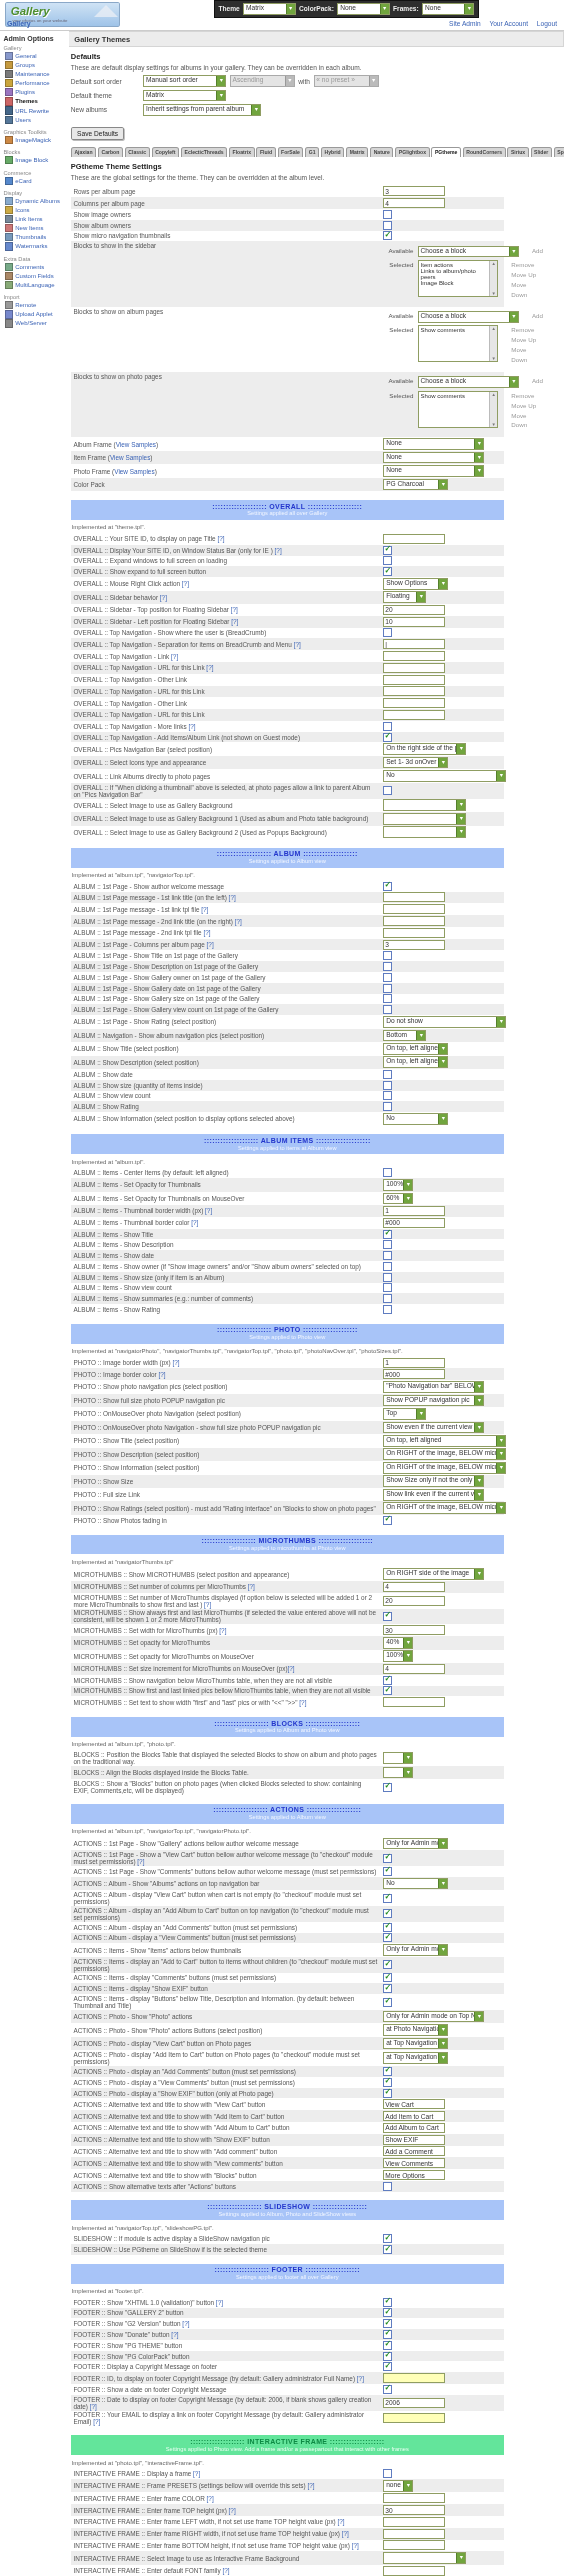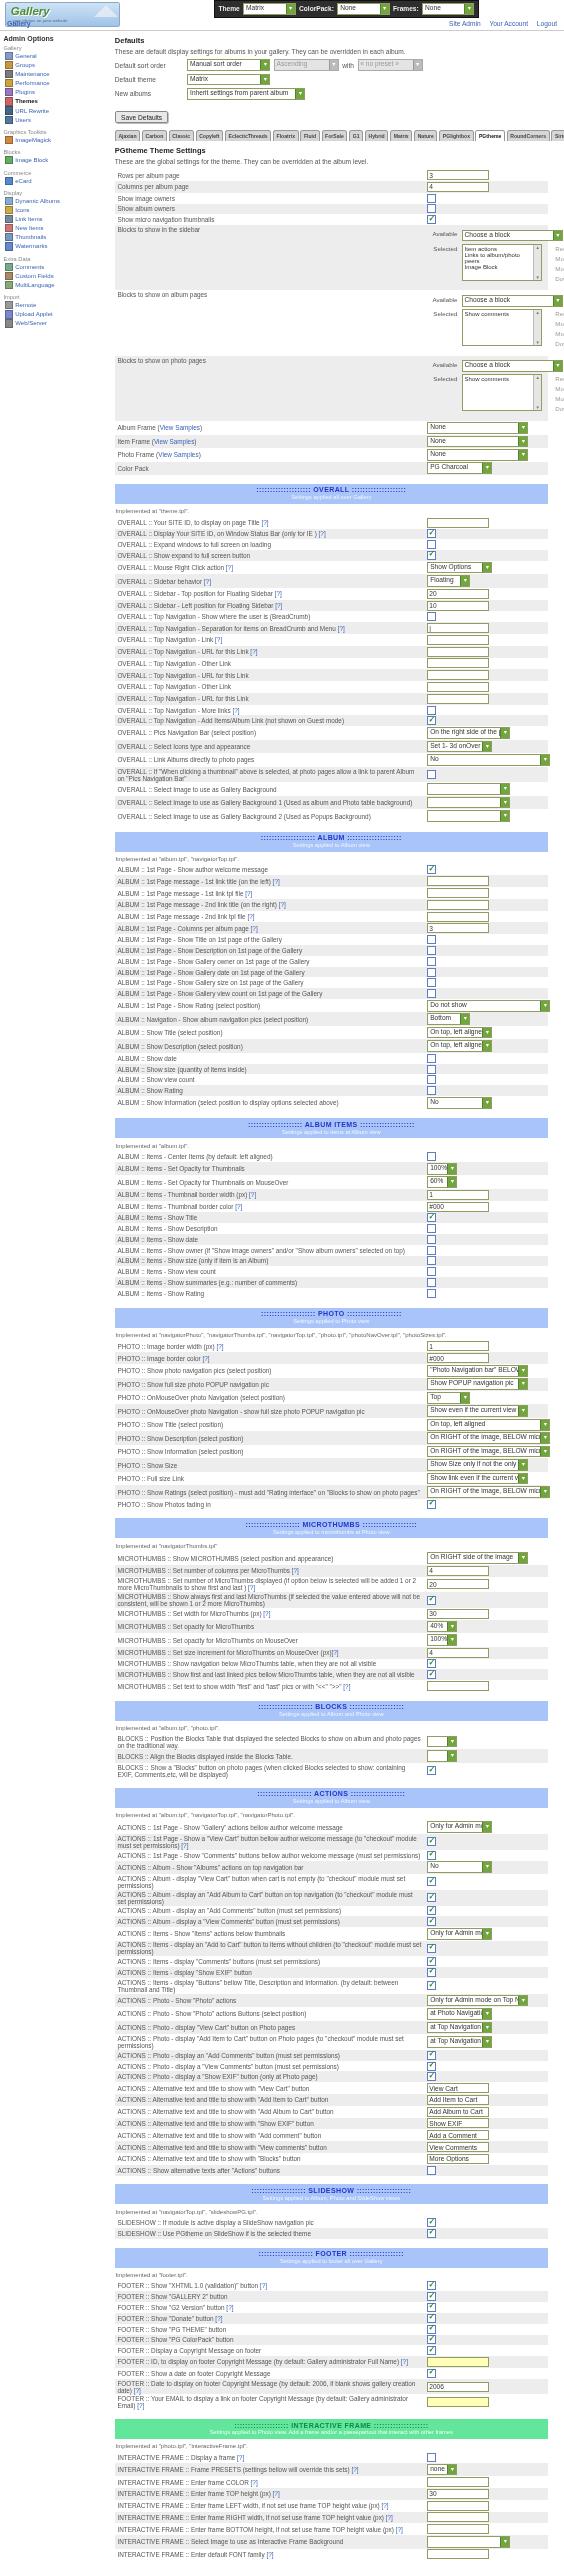--- a/index.html
+++ b/index.html
@@ -47,21 +47,21 @@
   .sb-cap{font-size:5.7px;color:#888;margin:2.6px 0 0.9px 0;}
   .sb-item{display:flex;align-items:center;gap:1.8px;padding:0 0 0.9px 1.8px;cursor:pointer;}
   .sb-item .ic{width:6.2px;height:6.2px;border:0.9px solid rgba(0,0,0,.25);flex:none;}
   .sb-item span.lbl{font-size:6px;color:#3b63b5;white-space:nowrap;}
   .sb-item.current span.lbl{color:#111;font-weight:bold;}
 
   
   .main{flex:1;min-width:0;padding-bottom:0;}
   .page-title{background:#ececec;border:0.9px solid #d5d5d5;border-left:none;font-size:7.5px;font-weight:bold;color:#333;
               padding:2.6px 5.3px;margin-bottom:5.3px;}
-  .inner{padding:0 3.5px 0 1.8px;margin-left:44px;}
+  .inner{padding:0 3.5px 0 1.8px;}
   h3.bold{font-size:7.5px;font-weight:bold;color:#222;margin:5.3px 0 2.6px 0;}
   .desc{font-size:6.6px;color:#555;margin:0 0 4.4px 0;}
   .def-row{display:flex;align-items:center;gap:3.5px;margin:2.6px 0;font-size:6.6px;color:#555;}
   .def-row .dlab{width:69px;flex:none;}
   .btn{display:inline-block;background:#e8e8e8;border:0.9px solid #888;border-radius:1.8px;font-size:6.6px;color:#222;
        padding:1.8px 5.3px;box-shadow:0.9px 0.9px 0 #bbb;cursor:pointer;}
   .save-defaults{margin:7px 0 7px 0;}
 
   
   .tabs{display:flex;align-items:flex-end;margin:3.5px 0 3.5px 0;white-space:nowrap;}
@@ -247,20 +247,21 @@
             </div>
             <div class="sb-item">
               <span class="ic" style="background: rgb(136, 136, 136);"></span>
               <span class="lbl">Web/Server</span>
             </div>
           </div>
         </div>
     </div>
 
     <div class="main">
+      <div class="page-title">Gallery Themes</div>
       <div class="inner">
         <h3 class="bold">Defaults</h3>
         <div class="desc">These are default display settings for albums in your gallery. They can be overridden in each album.</div>
 
         <div class="def-row">
           <span class="dlab">Default sort order</span>
           <span class="sel md">
               <span class="sel-t">Manual sort order</span>
               <span class="sel-a">▼</span>
             </span>

